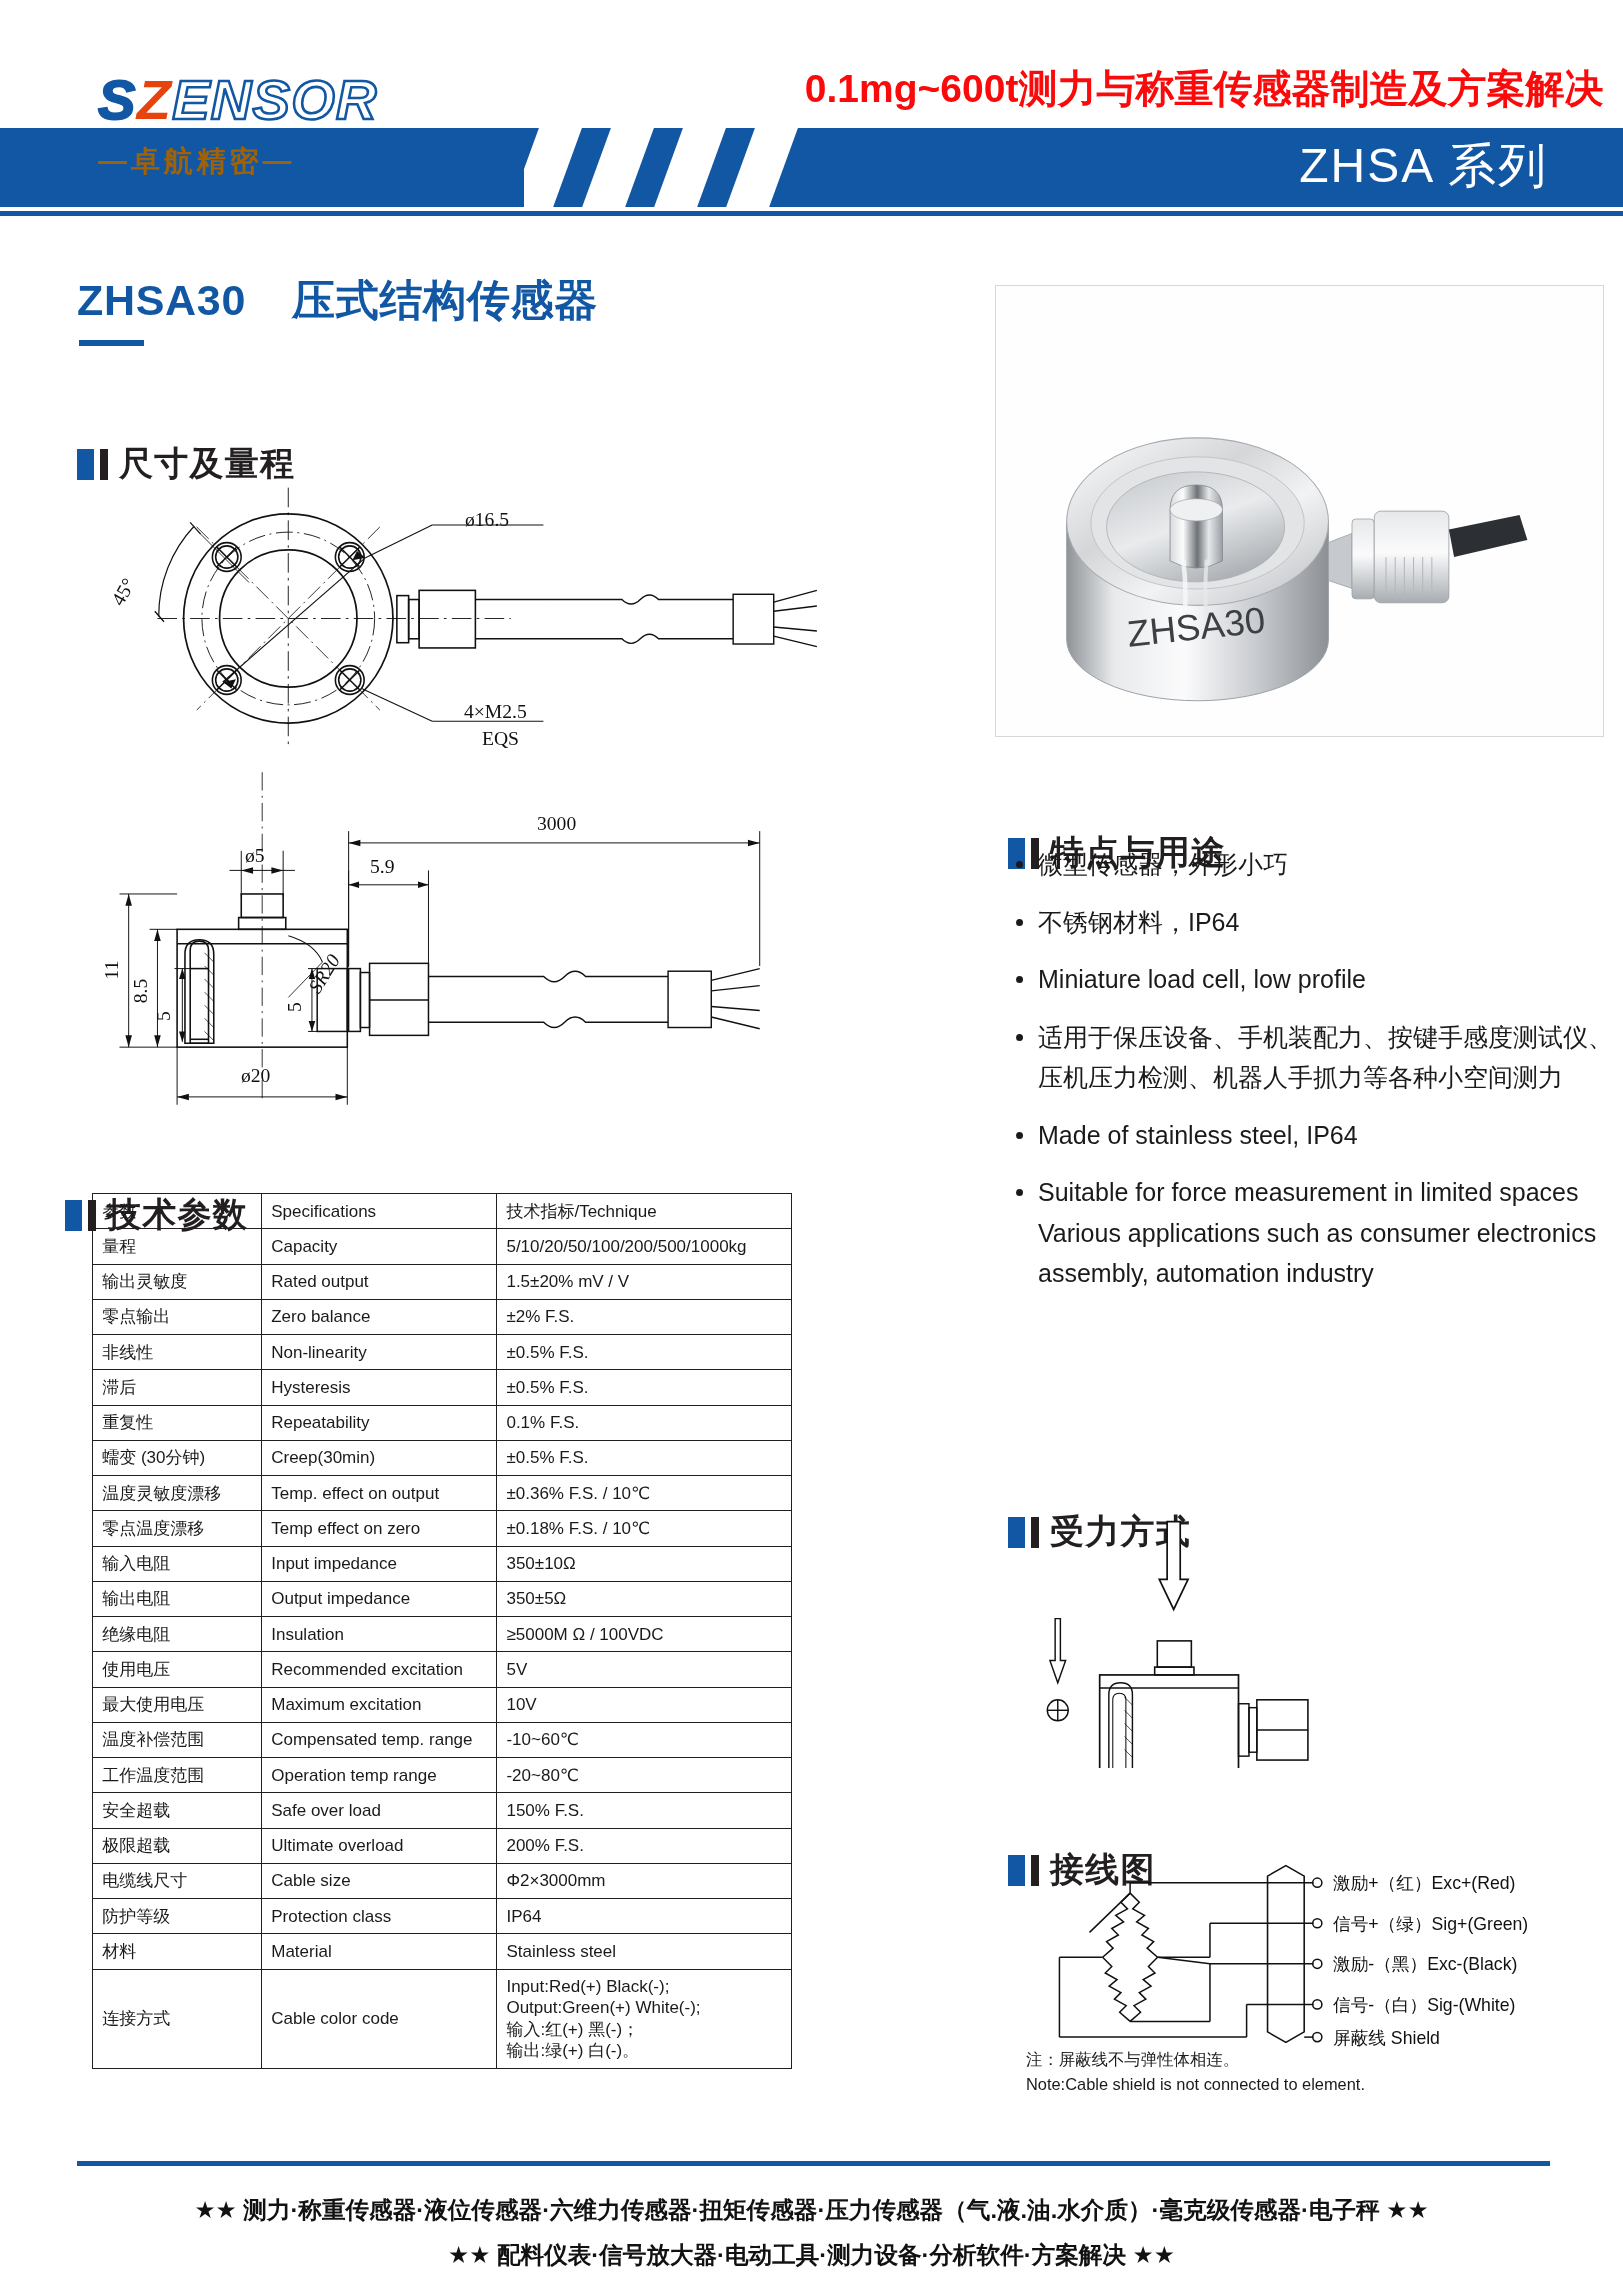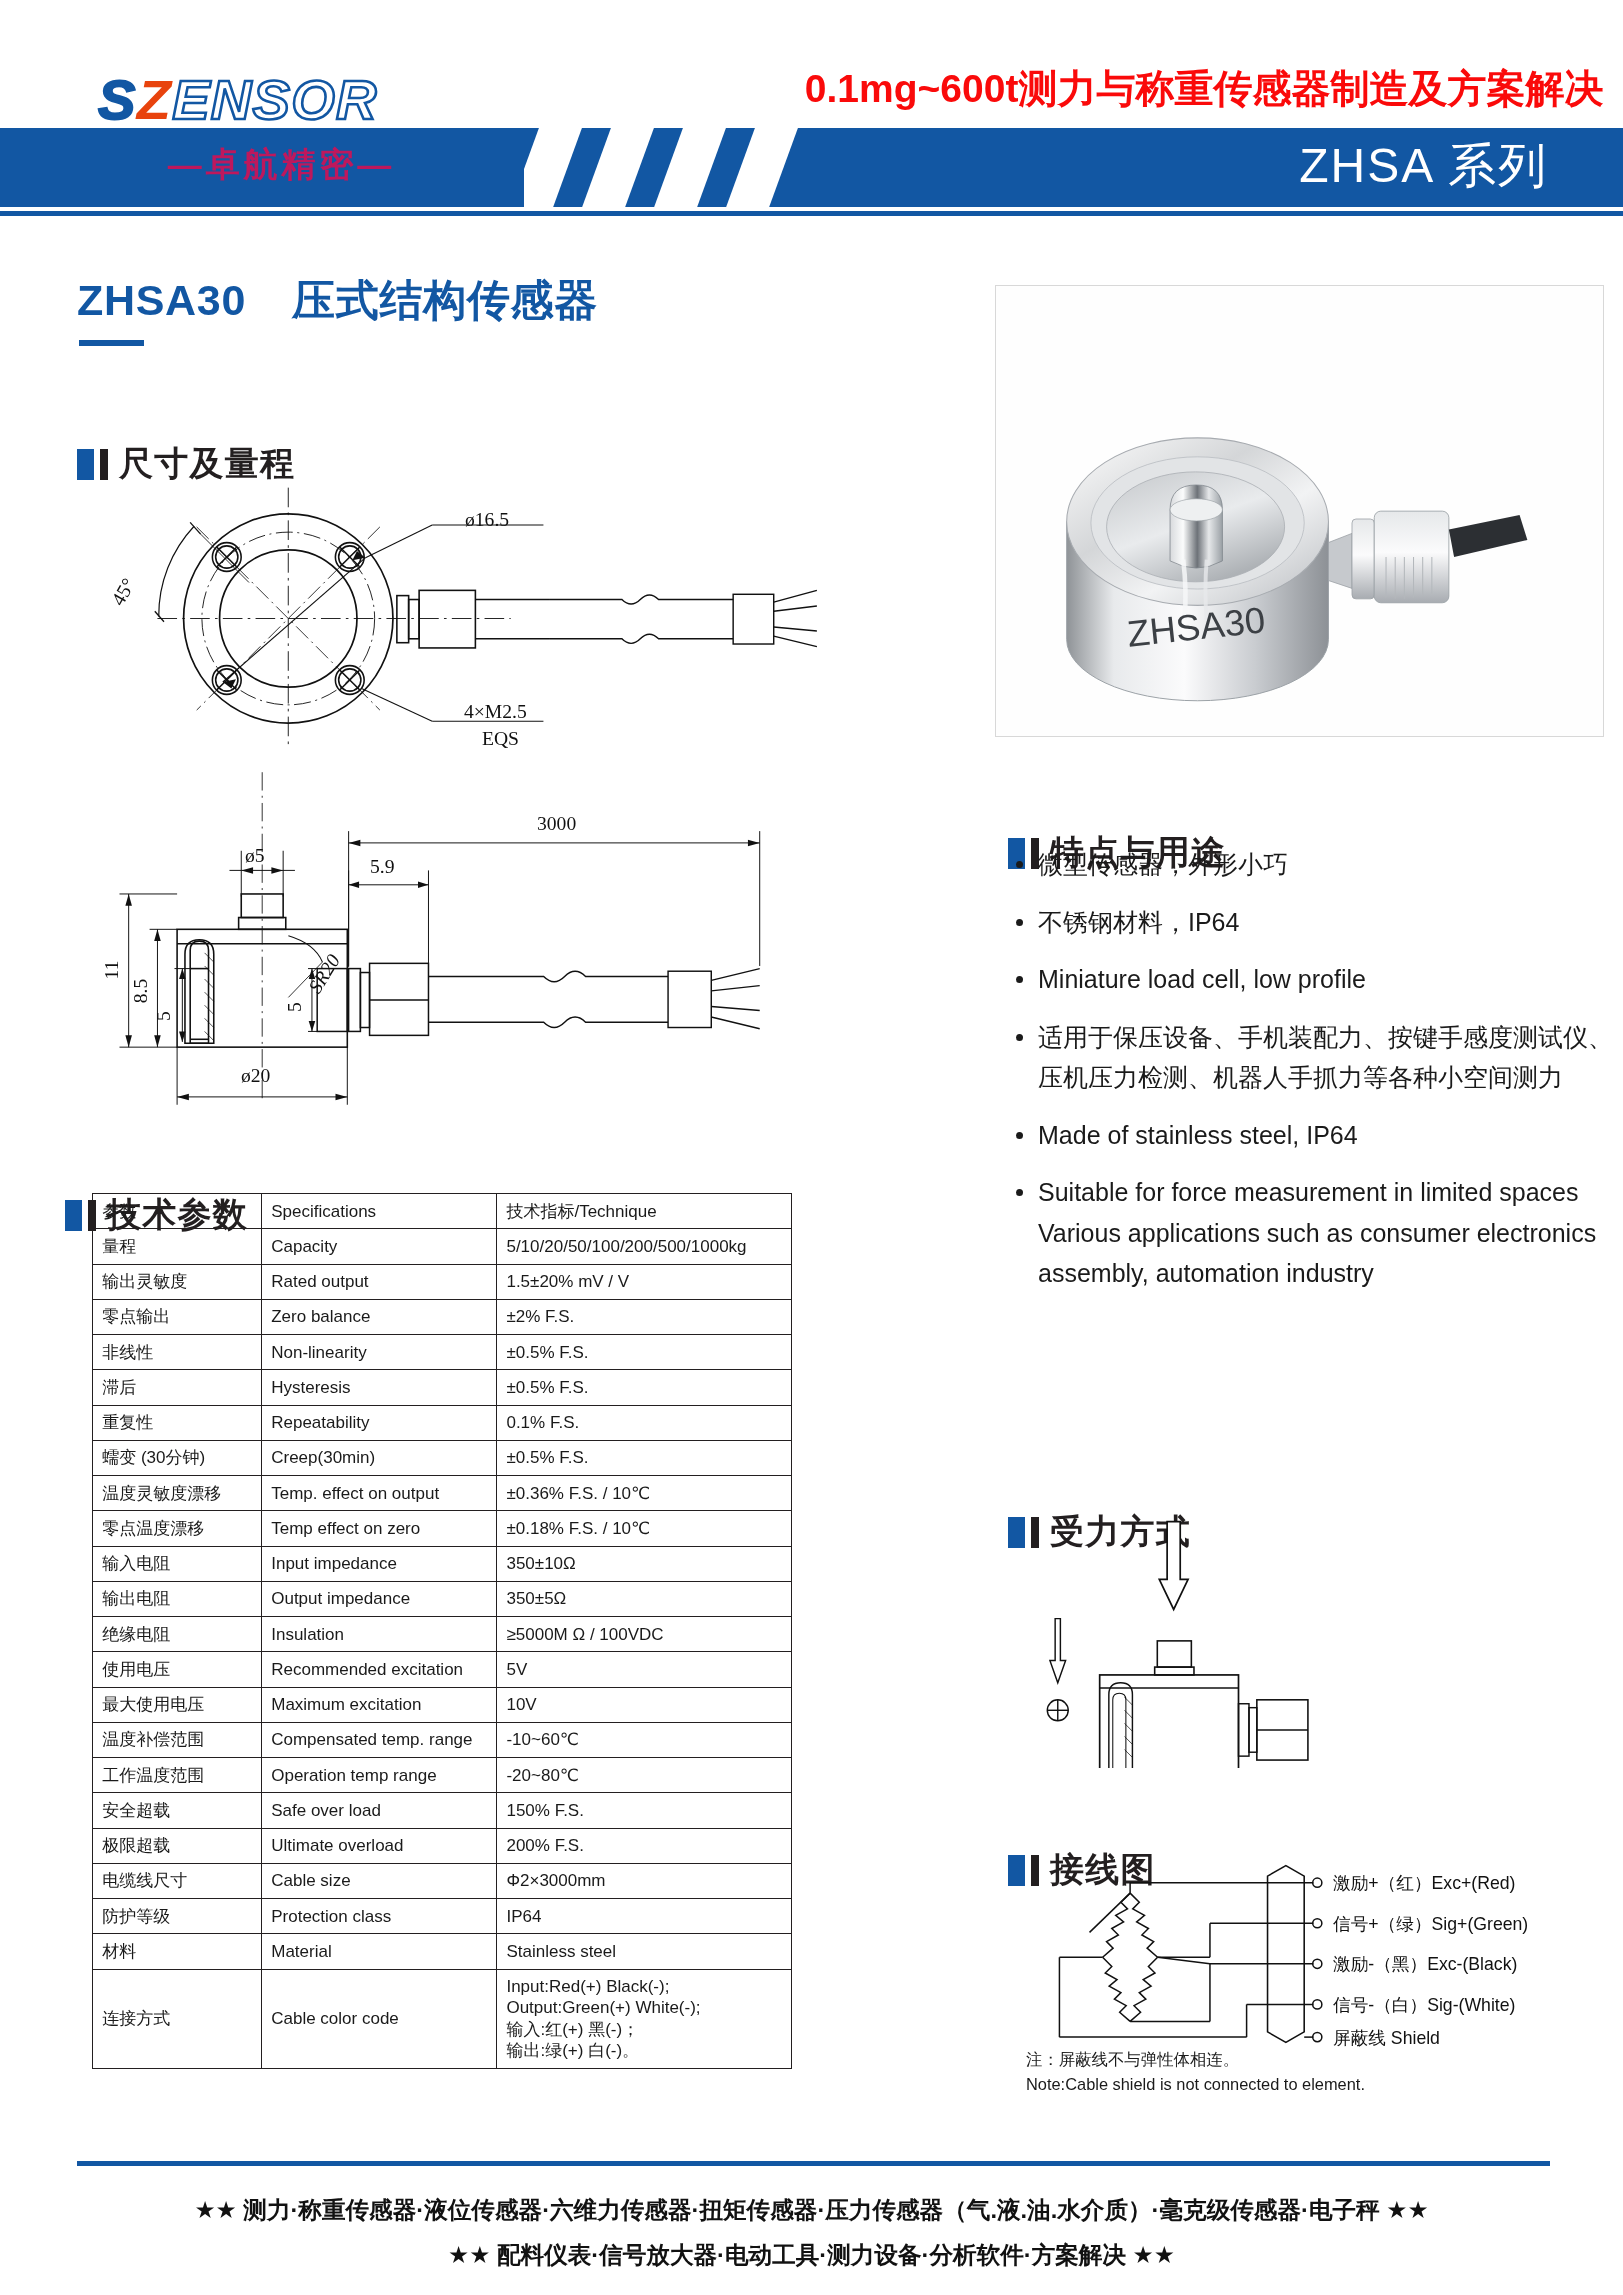--- a/index.html
+++ b/index.html
@@ -13,22 +13,22 @@
   }
 
   
   .header { position: relative; width: 1623px; height: 216px; }
   .logo-block { position: absolute; left: 98px; top: 72px; width: 406px; }
   .logo-word { font-size: 56px; font-weight: bold; font-style: italic;
     letter-spacing: 1.3px; line-height: 1; }
   .logo-s { color: #1257a3; -webkit-text-stroke: 2px #1257a3; }
   .logo-z { color: #e8430d; }
   .logo-rest { color: #ffffff; -webkit-text-stroke: 2.6px #1257a3; }
-  .logo-sub { margin-top: 14.4px; font-size: 34px; font-weight: bold; color: #be185d;
-    letter-spacing: 3.9px; text-align: center; width: 367px; }
+  .logo-sub { margin-top: 14.4px; font-size: 29px; font-weight: bold; color: #a16207;
+    letter-spacing: 3.9px; text-align: left; width: 367px; }
 
   .red-title { position: absolute; right: 19.6px; top: 62px; font-size: 39px;
     font-weight: bold; color: #fa0a0a; letter-spacing: 0px; white-space: nowrap; }
 
   .blue-bar { position: absolute; left: 0; top: 128px; width: 1623px; height: 79px;
     background: #1257a3; }
   .bar-white-left { position: absolute; left: 0; top: 128px; width: 530px; height: 79px;
     background: #ffffff; }
   .stripes { position: absolute; left: 524px; top: 128px; width: 275px; height: 79px;
     overflow: hidden; }

